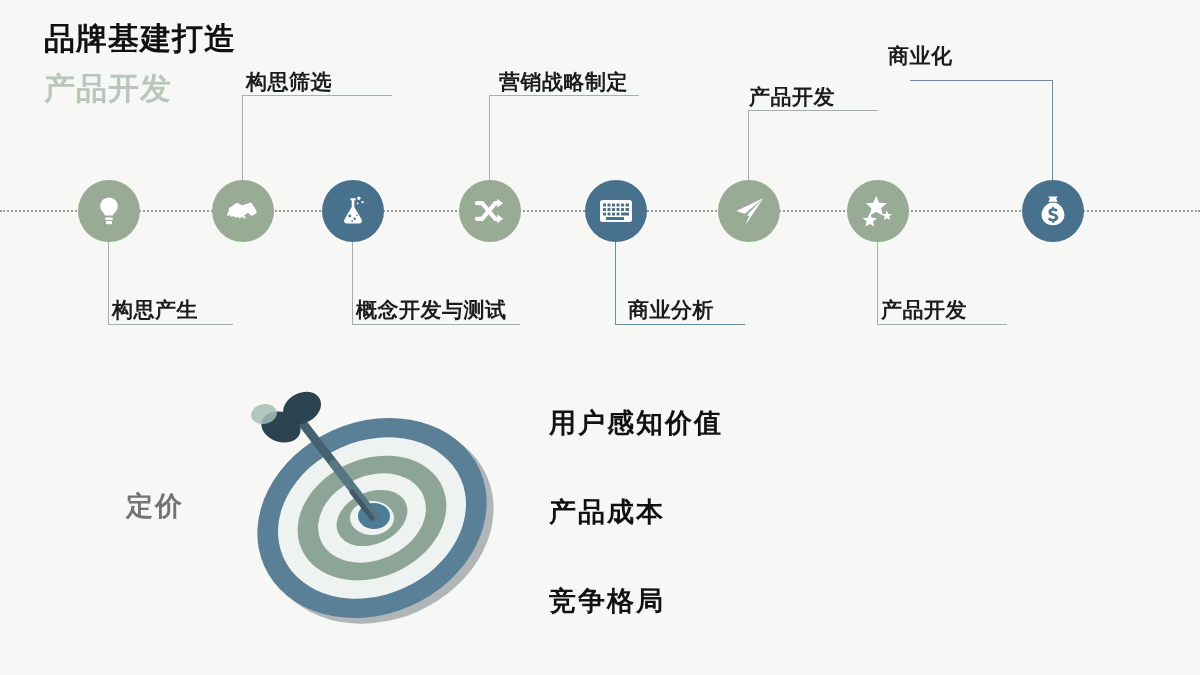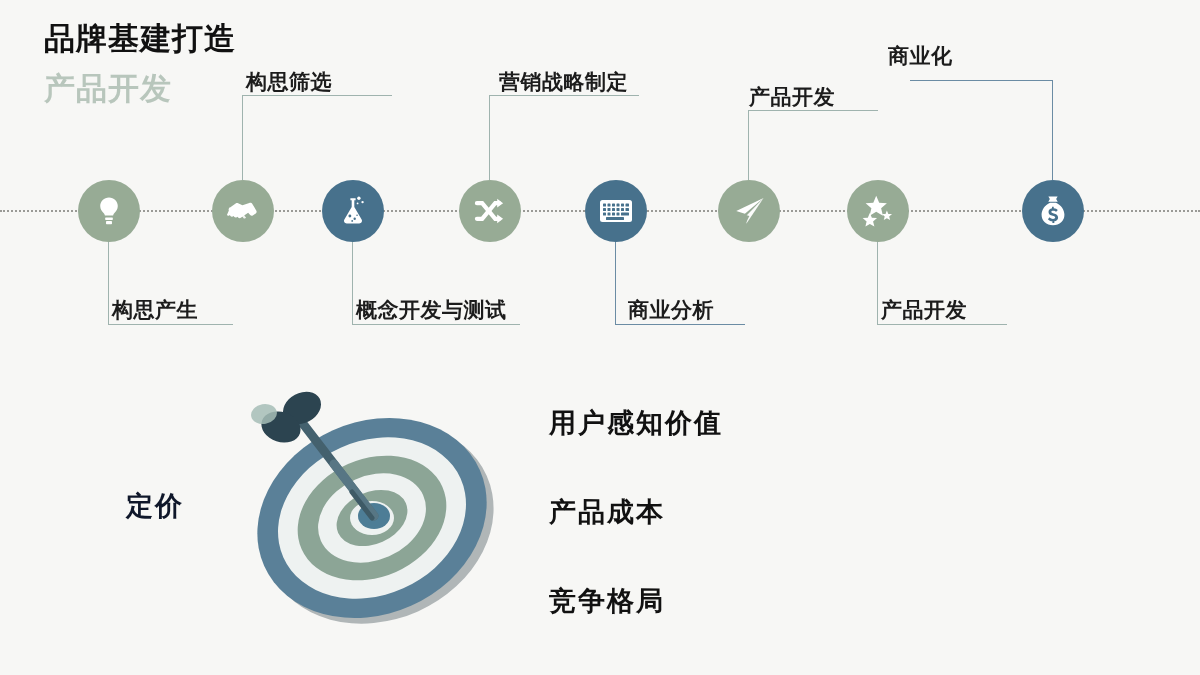--- a/index.html
+++ b/index.html
@@ -59,21 +59,21 @@
   .stage-label {
     position: absolute;
     font-size: 21px; font-weight: bold; color: #1c1c1c;
     white-space: nowrap; z-index: 5;
     letter-spacing: 0.5px;
   }
 
   
   .pricing-title {
     position: absolute; left: 126px; top: 488px;
-    font-size: 27px; font-weight: bold; color: #0f172a;
+    font-size: 27px; font-weight: bold; color: #737373;
     letter-spacing: 2px;
   }
   .pricing-list { position: absolute; left: 549px; top: 405px; }
   .pricing-item {
     font-size: 27px; font-weight: bold; color: #111111;
     letter-spacing: 2px;
     margin-bottom: 53px; white-space: nowrap;
   }
 
   

